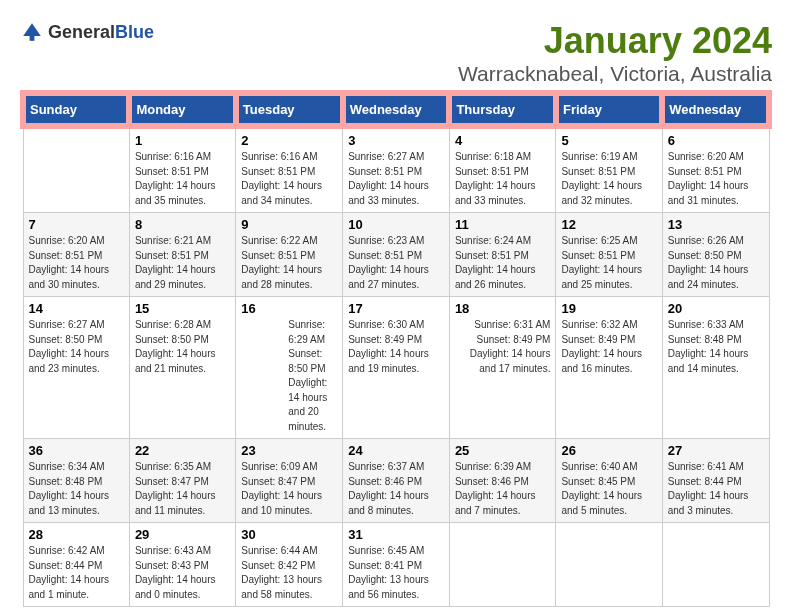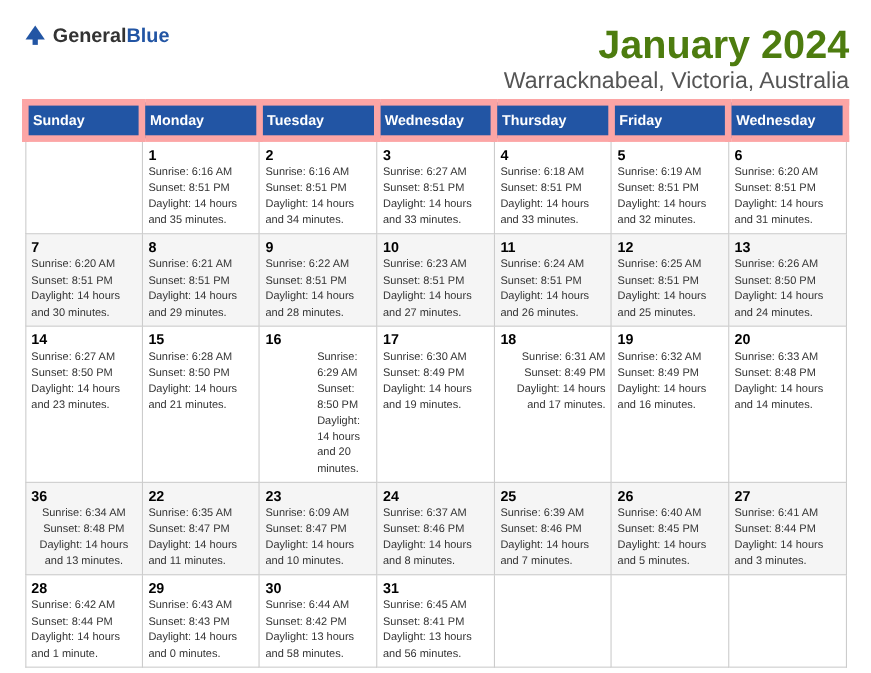--- a/index.html
+++ b/index.html
@@ -263,21 +263,21 @@
           <span class="date-num">20</span>
           <div class="cell-info" style="white-space: pre-line;">Sunrise: 6:33 AM
 Sunset: 8:48 PM
 Daylight: 14 hours
 and 14 minutes.</div>
         </td>
       </tr>
       <tr>
         <td>
           <span class="date-num">36</span>
-          <div class="cell-info" style="white-space: pre-line; text-align: center;">Sunrise: 6:34 AM
+          <div class="cell-info" style="white-space: pre-line;">Sunrise: 6:34 AM
 Sunset: 8:48 PM
 Daylight: 14 hours
 and 13 minutes.</div>
         </td>
         <td>
           <span class="date-num">22</span>
           <div class="cell-info" style="white-space: pre-line;">Sunrise: 6:35 AM
 Sunset: 8:47 PM
 Daylight: 14 hours
 and 11 minutes.</div>

